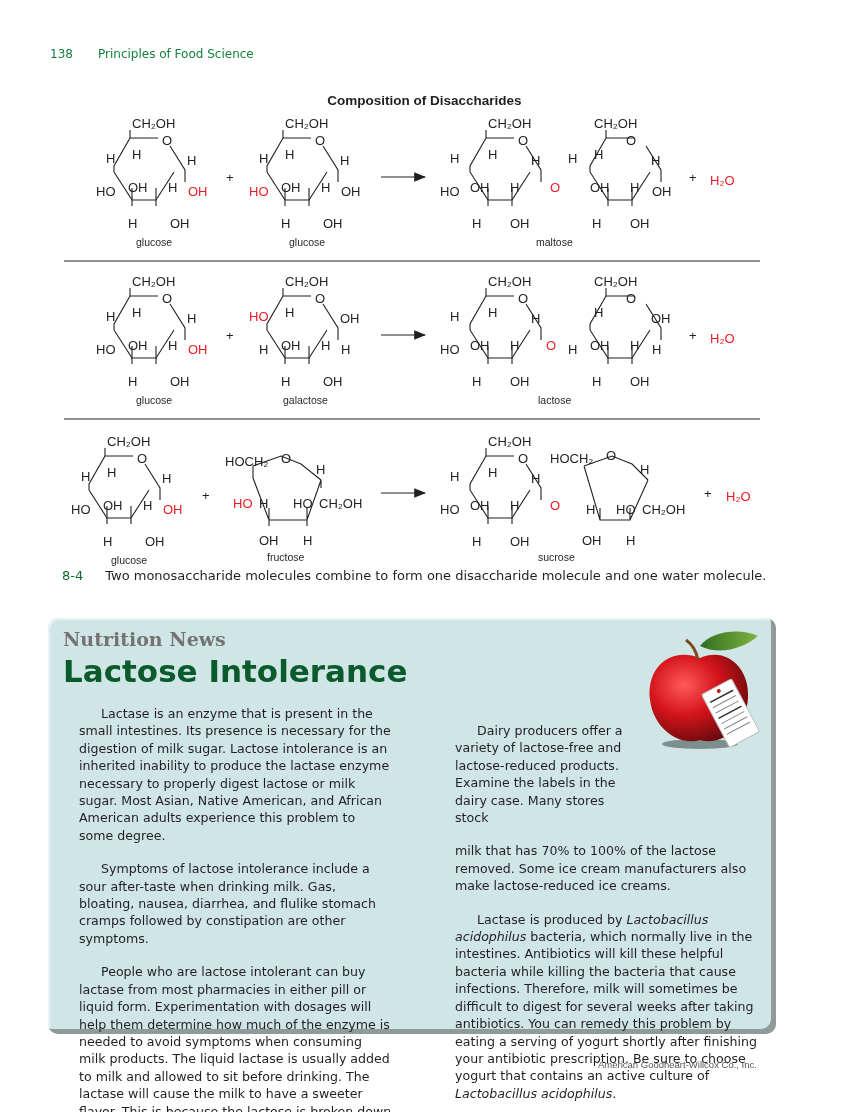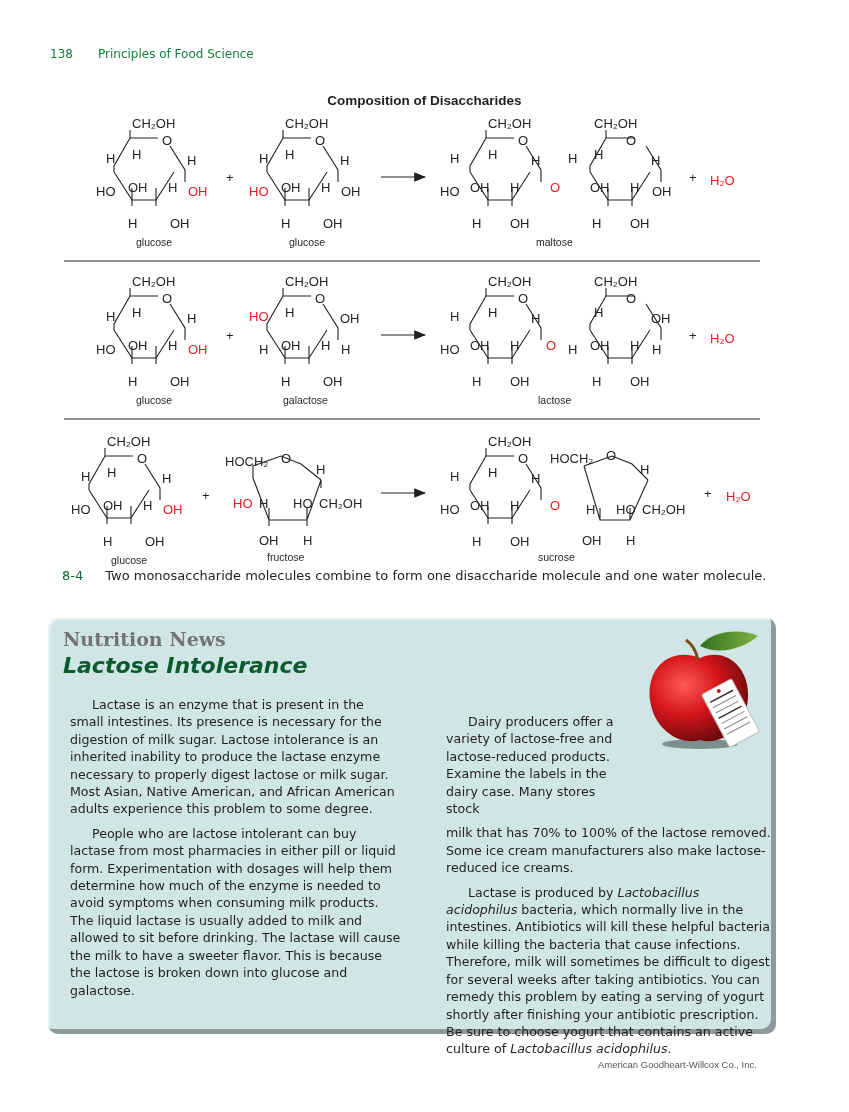--- a/index.html
+++ b/index.html
@@ -11,23 +11,23 @@
   svg text { font-family:"Liberation Sans", sans-serif; }
   .lbl { font-size:13px; fill:#231f20; }
   .red { fill:#ec1c24; }
   .name { font-size:10.5px; fill:#231f20; }
   .bond { stroke:#231f20; stroke-width:1.1; fill:none; }
   .caption { top:568px; left:62px; font-size:13px; color:#231f20; }
   .caption .num { color:#0a6b31; font-weight:normal; margin-right:22px; }
   .card { top:618px; left:48px; width:728px; height:416px; background:#cfe5e6; border-radius:10px;
           box-shadow: inset -5px -5px 0 #8f9a9b, inset 2px 2px 0 #e8f2f2; }
   .nn-title { top:628px; left:63px; font-family:"DejaVu Serif", serif; font-weight:bold; font-size:19px; color:#737373; }
-  .li-title { top:653px; left:63px; font-family:"DejaVu Sans", sans-serif; font-weight:bold; font-size:22px; color:#0a5a2b;font-style:italic; }
+  .li-title { top:653px; left:63px; font-family:"DejaVu Sans", sans-serif; font-weight:bold; font-size:31px; color:#0a5a2b; }
   .col { font-size:12.6px; line-height:17.4px; color:#231f20; }
-  .col p { margin:7px; text-indent:22px; }
+  .col p { margin:16px; text-indent:22px; }
   .col1 { top:689px; left:63px; width:345px; }
   .col2 { top:689px; left:439px; width:340px; }
   .wrap-short { width:175px; }
   .apple { top:628px; left:640px; width:130px; height:125px; }
   .copyright { top:1059px; left:598px; font-family:"Liberation Sans", sans-serif; font-size:9.5px; color:#555; }
 </style>
 </head>
 <body>
 
 <div class="abs running-head">
@@ -241,20 +241,21 @@
 <div class="abs caption">
   <span class="num">8-4</span><span>Two monosaccharide molecules combine to form one disaccharide molecule and one water molecule.</span>
 </div>
 
 <div class="abs card"></div>
 <div class="abs nn-title">Nutrition News</div>
 <div class="abs li-title">Lactose Intolerance</div>
 
 <div class="abs col col1">
   <p>Lactase is an enzyme that is present in the small intestines. Its presence is necessary for the digestion of milk sugar. Lactose intolerance is an inherited inability to produce the lactase enzyme necessary to properly digest lactose or milk sugar. Most Asian, Native American, and African American adults experience this problem to some degree.</p>
+  <p>Symptoms of lactose intolerance include a sour after-taste when drinking milk. Gas, bloating, nausea, diarrhea, and flulike stomach cramps followed by constipation are other symptoms.</p>
   <p>People who are lactose intolerant can buy lactase from most pharmacies in either pill or liquid form. Experimentation with dosages will help them determine how much of the enzyme is needed to avoid symptoms when consuming milk products. The liquid lactase is usually added to milk and allowed to sit before drinking. The lactase will cause the milk to have a sweeter flavor. This is because the lactose is broken down into glucose and galactose.</p>
 </div>
 
 <div class="abs col col2">
   <div style="height:17px"></div>
   <p class="wrap-short">Dairy producers offer a variety of lactose-free and lactose-reduced products. Examine the labels in the dairy case. Many stores stock</p>
   <p style="text-indent:0">milk that has 70% to 100% of the lactose removed. Some ice cream manufacturers also make lactose-reduced ice creams.</p>
   <p><span>Lactase is produced by </span><i>Lactobacillus acidophilus</i><span> bacteria, which normally live in the intestines. Antibiotics will kill these helpful bacteria while killing the bacteria that cause infections. Therefore, milk will sometimes be difficult to digest for several weeks after taking antibiotics. You can remedy this problem by eating a serving of yogurt shortly after finishing your antibiotic prescription. Be sure to choose yogurt that contains an active culture of </span><i>Lactobacillus acidophilus</i><span>.</span></p>
 </div>
 

